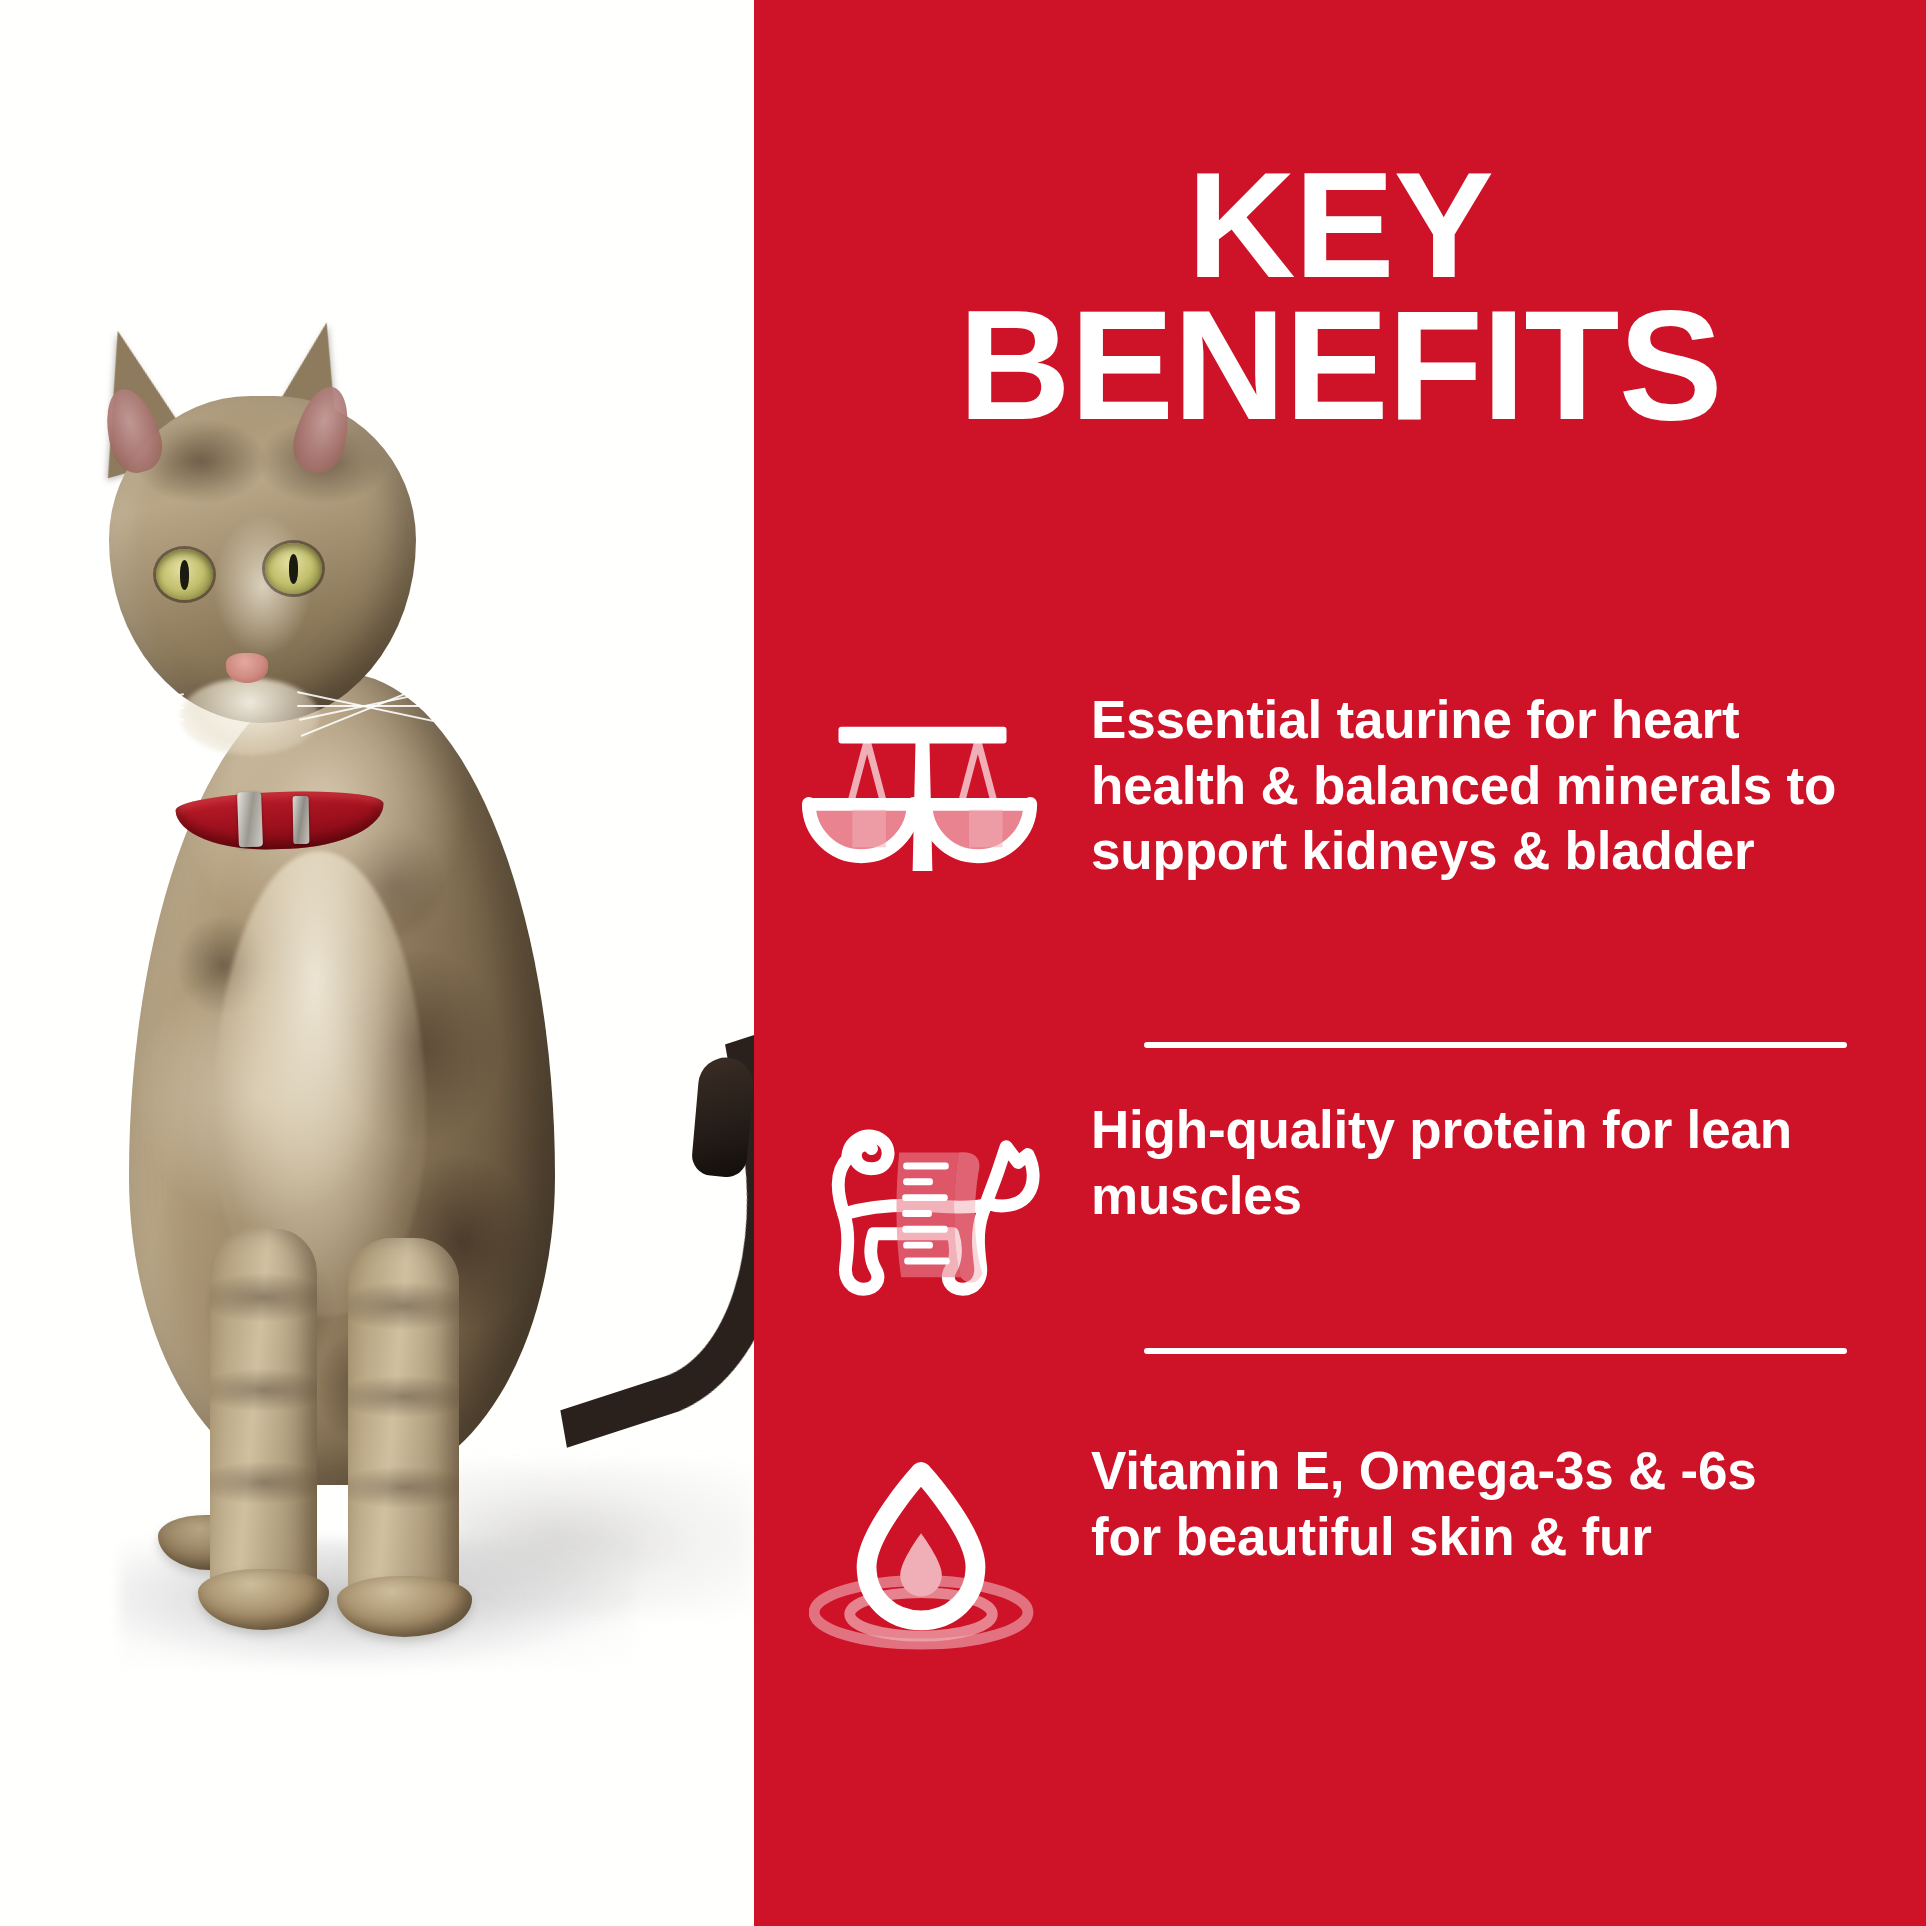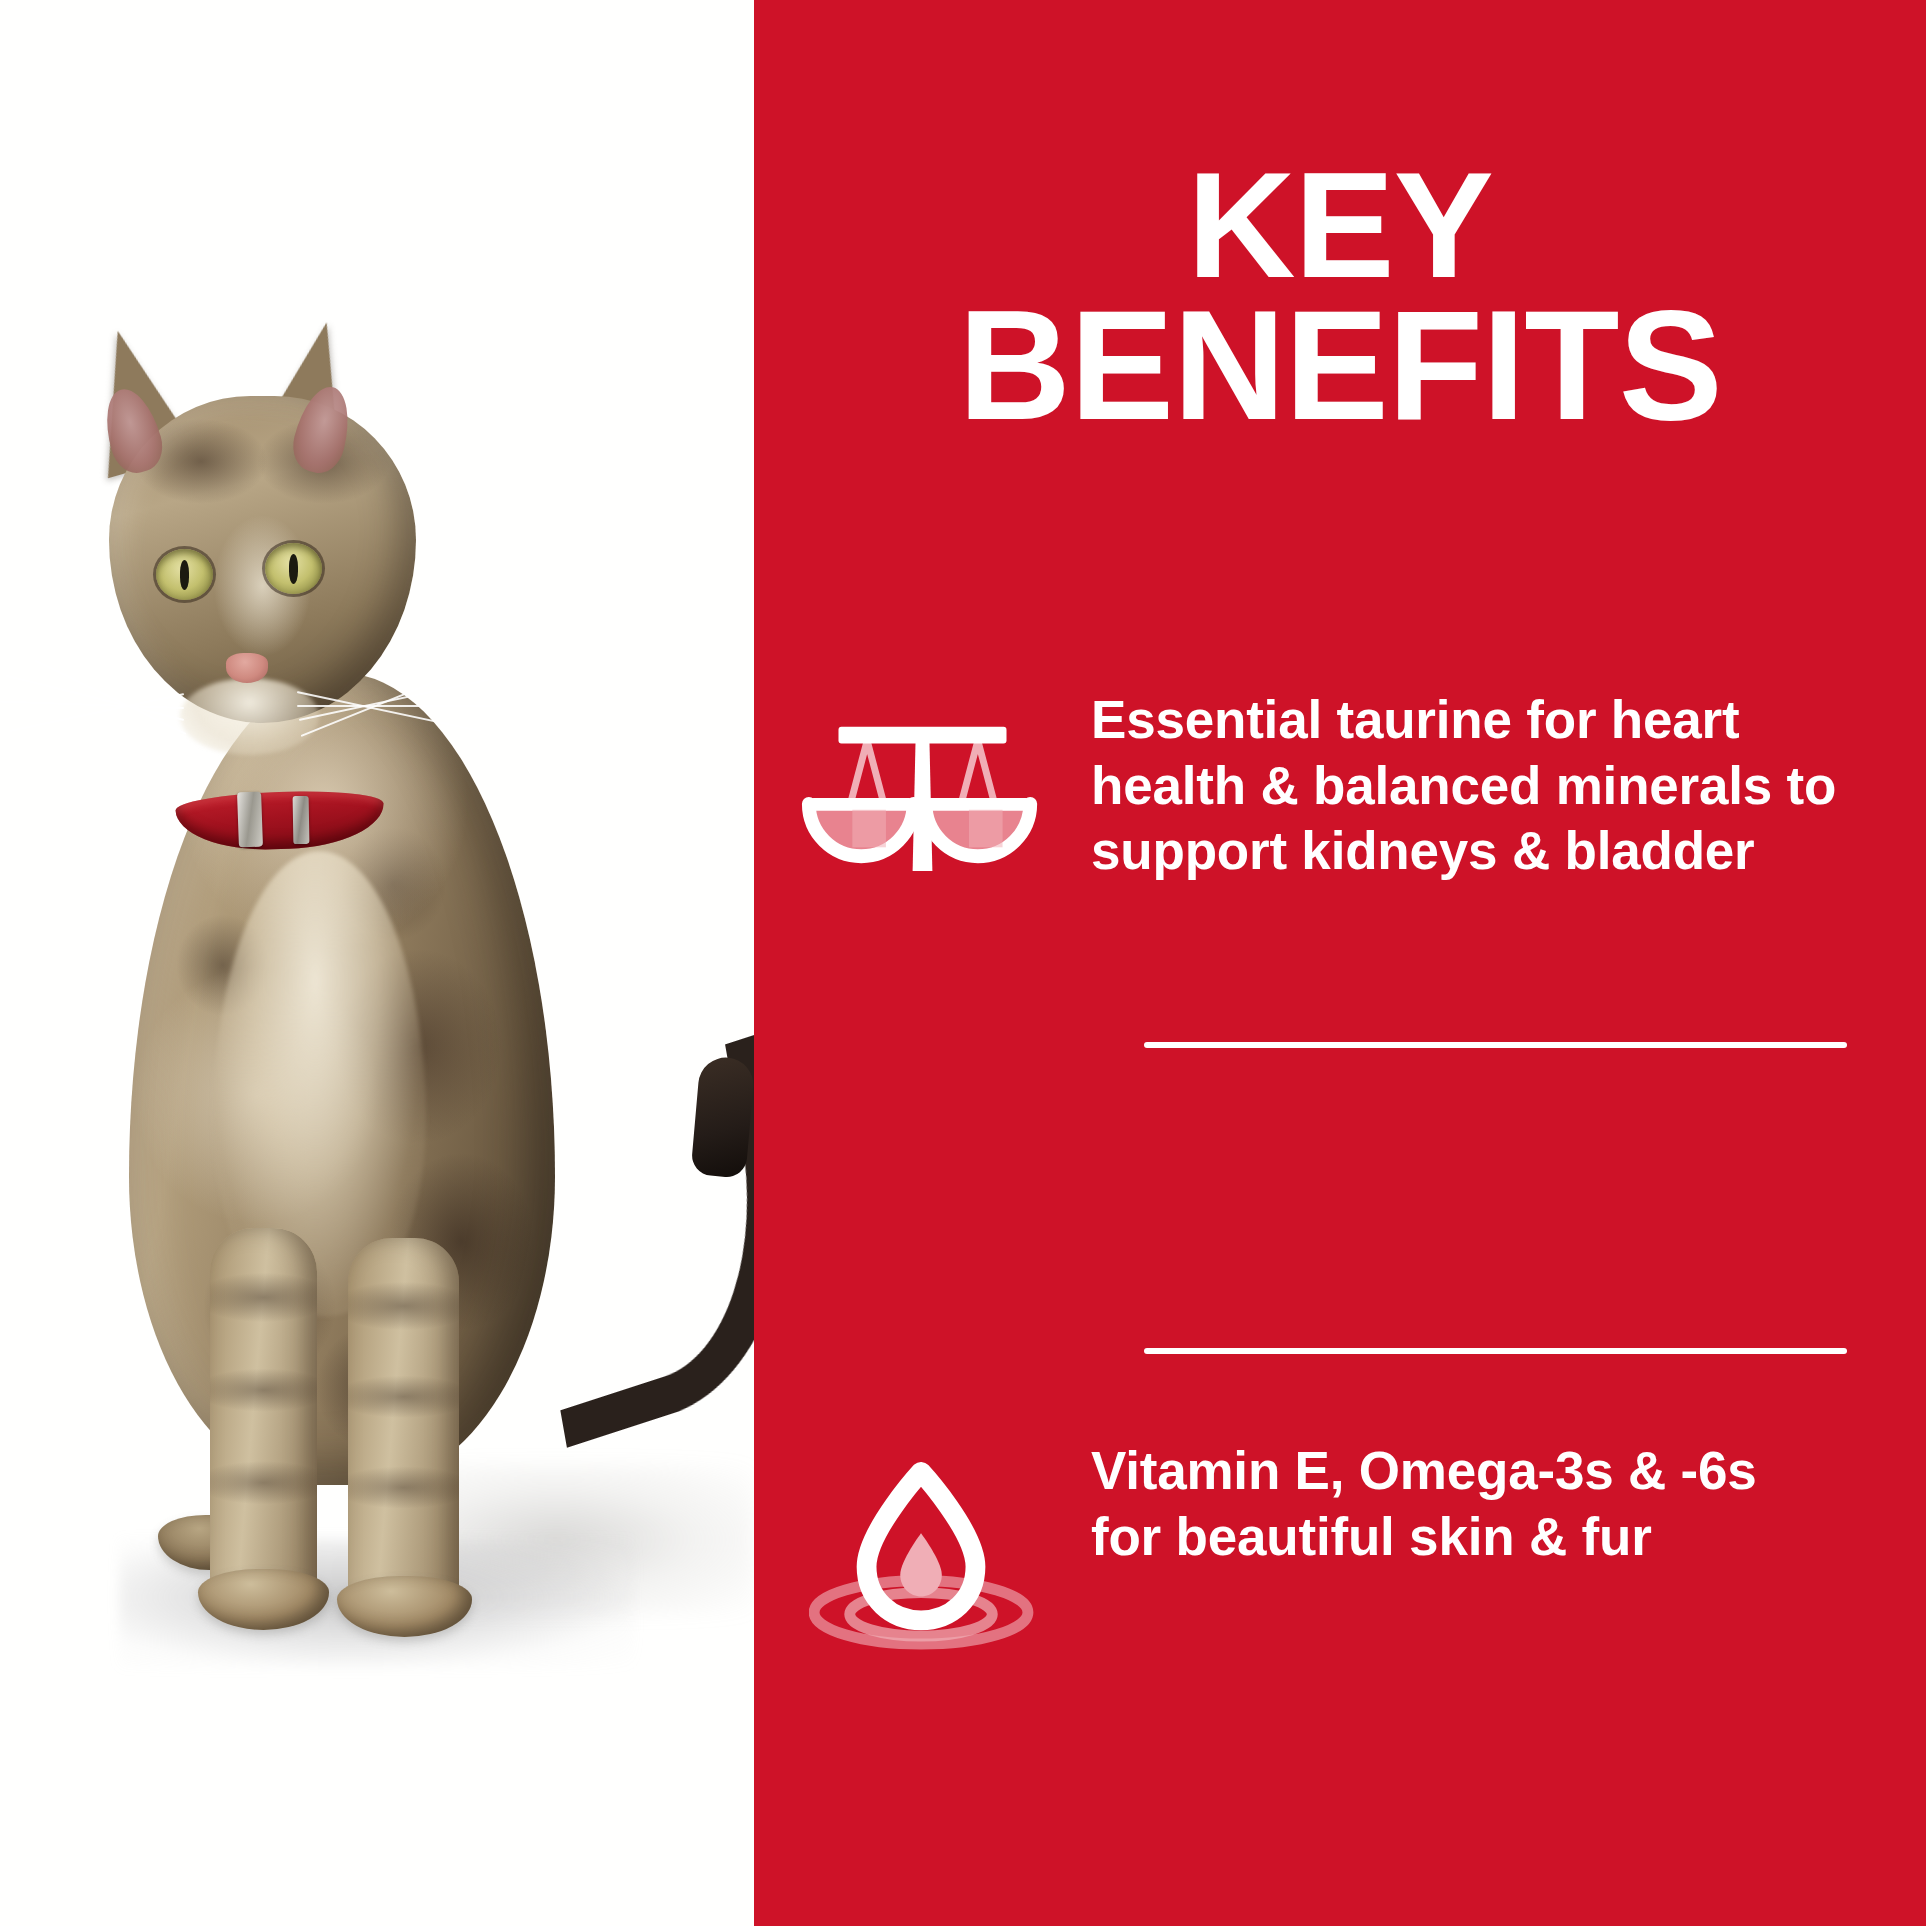--- a/index.html
+++ b/index.html
@@ -397,20 +397,64 @@
           <path d="M132 104 A53 53 0 0 0 238 104" fill="none" stroke="#FFFFFF" stroke-width="14" stroke-linecap="round"></path>
           <rect x="132" y="98" width="106" height="13" rx="5" fill="#FFFFFF"></rect>
           <rect x="176" y="110" width="34" height="38" fill="#F0AEB6" opacity="0.55"></rect>
         </svg>
       </div>
       <div class="text">Essential taurine for heart health &amp; balanced minerals to support kidneys &amp; bladder</div>
     </div>
 
     <div class="divider" id="divider-1"></div>
 
+    <div class="benefit" id="benefit-2">
+      <div class="icon-wrap">
+        <svg width="238" height="198" viewBox="0 0 240 200">
+
+          <path d="M44 48
+                   C44 30 62 20 76 28
+                   C90 36 86 56 72 58
+                   C58 60 50 52 52 42
+                   C54 34 64 32 68 38
+                   M44 48
+                   C30 62 34 86 40 104
+                   C46 122 44 140 42 156
+                   C40 170 48 180 60 180
+                   C72 180 78 170 72 160
+                   C66 150 66 136 70 124
+                   L150 124
+                   C154 136 154 150 148 160
+                   C142 170 148 180 160 180
+                   C172 180 180 170 178 156
+                   C176 140 174 122 180 104
+                   C186 86 192 72 196 60
+                   L204 36
+                   L216 52
+                   L226 44
+                   C232 56 234 72 226 84
+                   C218 96 200 98 188 94" fill="none" stroke="#FFFFFF" stroke-width="13" stroke-linecap="round" stroke-linejoin="round"></path>
+          <path d="M40 104 C66 96 100 94 132 96 C156 98 172 98 188 94" fill="none" stroke="#FFFFFF" stroke-width="13" stroke-linecap="round" stroke-linejoin="round"></path>
+
+          <path d="M96 42 L156 42 C150 80 150 130 158 168 L98 168 C92 130 92 80 96 42 Z" fill="#E8838F" opacity="0.62"></path>
+          <path d="M156 42 C172 40 180 48 176 62 C170 98 172 140 180 164 C176 176 164 176 158 168 C150 130 150 80 156 42 Z" fill="#F0AEB6" opacity="0.52"></path>
+
+          <g fill="#FFFFFF">
+            <rect x="100" y="52" width="46" height="7" rx="3"></rect>
+            <rect x="100" y="68" width="30" height="7" rx="3"></rect>
+            <rect x="99" y="84" width="46" height="7" rx="3"></rect>
+            <rect x="99" y="100" width="30" height="7" rx="3"></rect>
+            <rect x="99" y="116" width="46" height="7" rx="3"></rect>
+            <rect x="100" y="132" width="30" height="7" rx="3"></rect>
+            <rect x="101" y="148" width="46" height="7" rx="3"></rect>
+          </g>
+        </svg>
+      </div>
+      <div class="text">High-quality protein for lean muscles</div>
+    </div>
 
     <div class="divider" id="divider-2"></div>
 
     <div class="benefit" id="benefit-3">
       <div class="icon-wrap">
         <svg width="228" height="198" viewBox="0 0 230 200">
 
           <ellipse cx="113" cy="162" rx="108" ry="32" fill="none" stroke="#F0AEB6" stroke-width="11" opacity="0.62"></ellipse>
           <ellipse cx="113" cy="164" rx="72" ry="22" fill="none" stroke="#F0AEB6" stroke-width="11" opacity="0.72"></ellipse>
 

